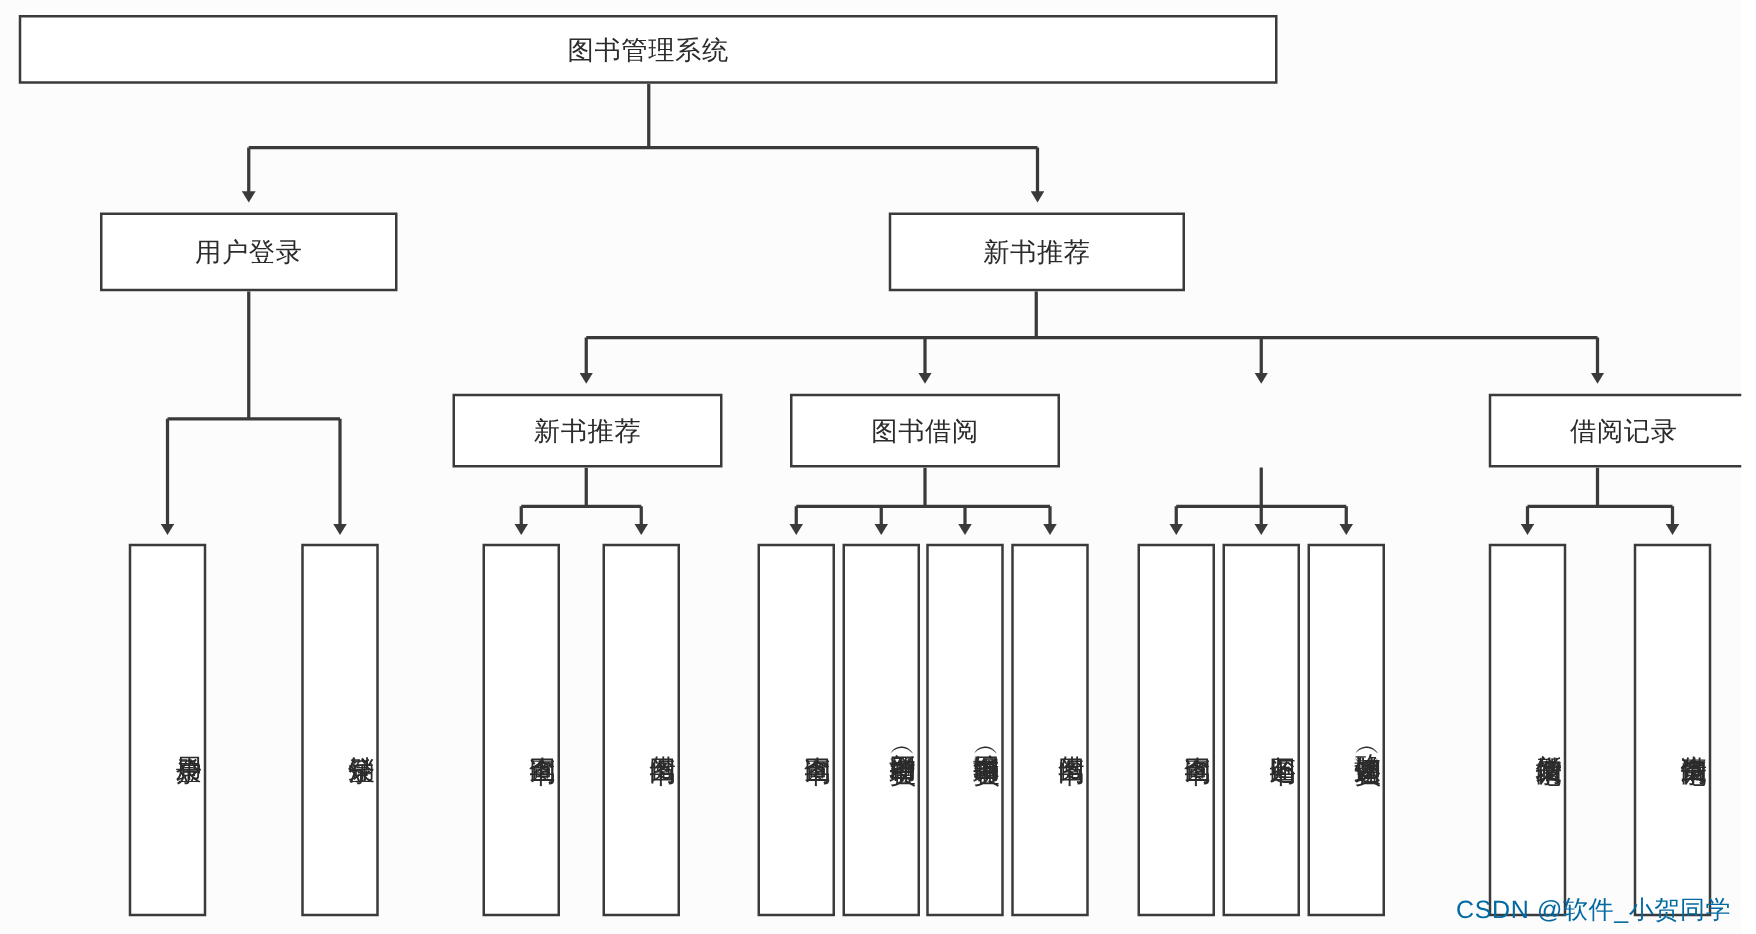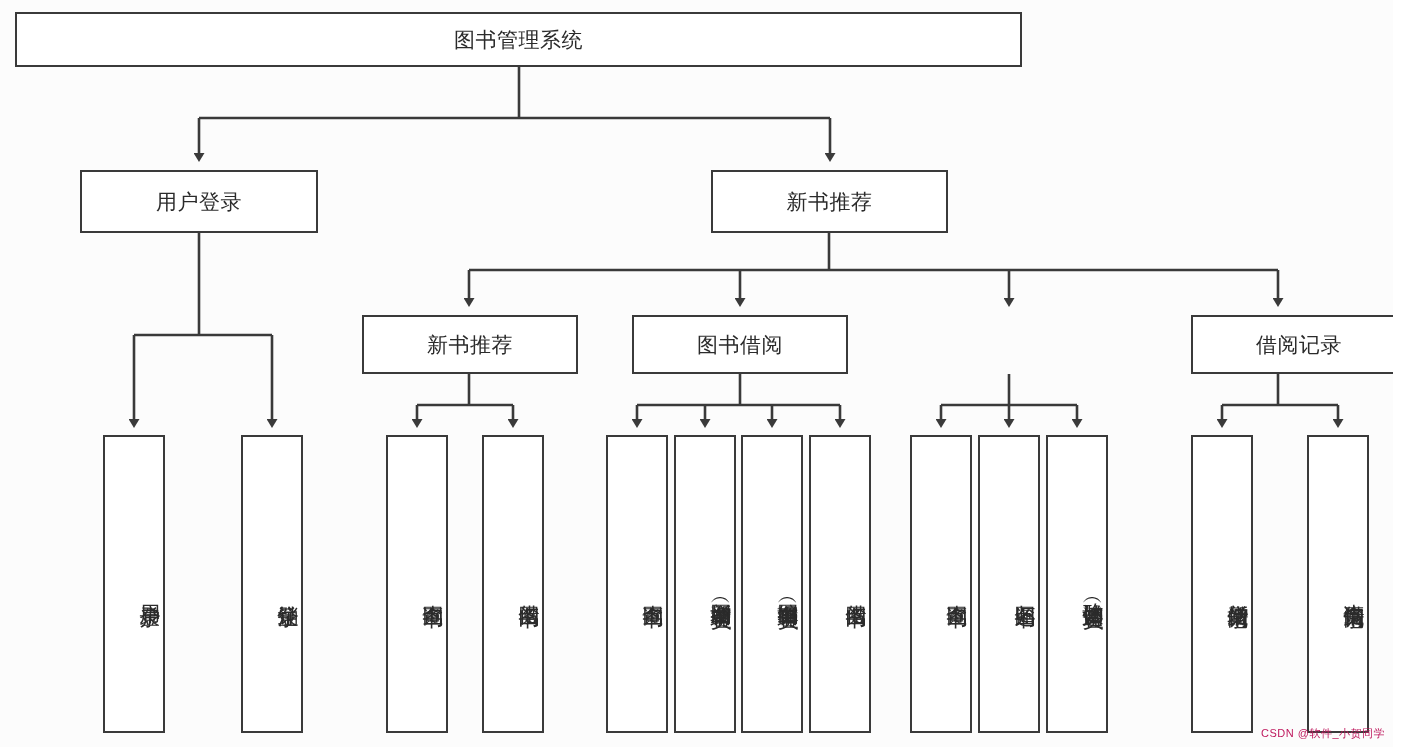--- a/index.html
+++ b/index.html
@@ -49,22 +49,22 @@
     white-space: nowrap;
   }
   .node.vert .vlabel {
     writing-mode: vertical-rl;
     text-orientation: upright;
   }
   .watermark {
     position: absolute;
     right: 8px;
     bottom: 6px;
-    font-size: 11px;
-    color: #be185d;
+    font-size: 20px;
+    color: #0369a1;
     letter-spacing: 0.5px;
     white-space: nowrap;
   }
 </style>
 </head>
 <body>
 
 <div id="canvas">
 
   <svg id="edges" viewBox="0 0 1405 747" xmlns="http://www.w3.org/2000/svg">

